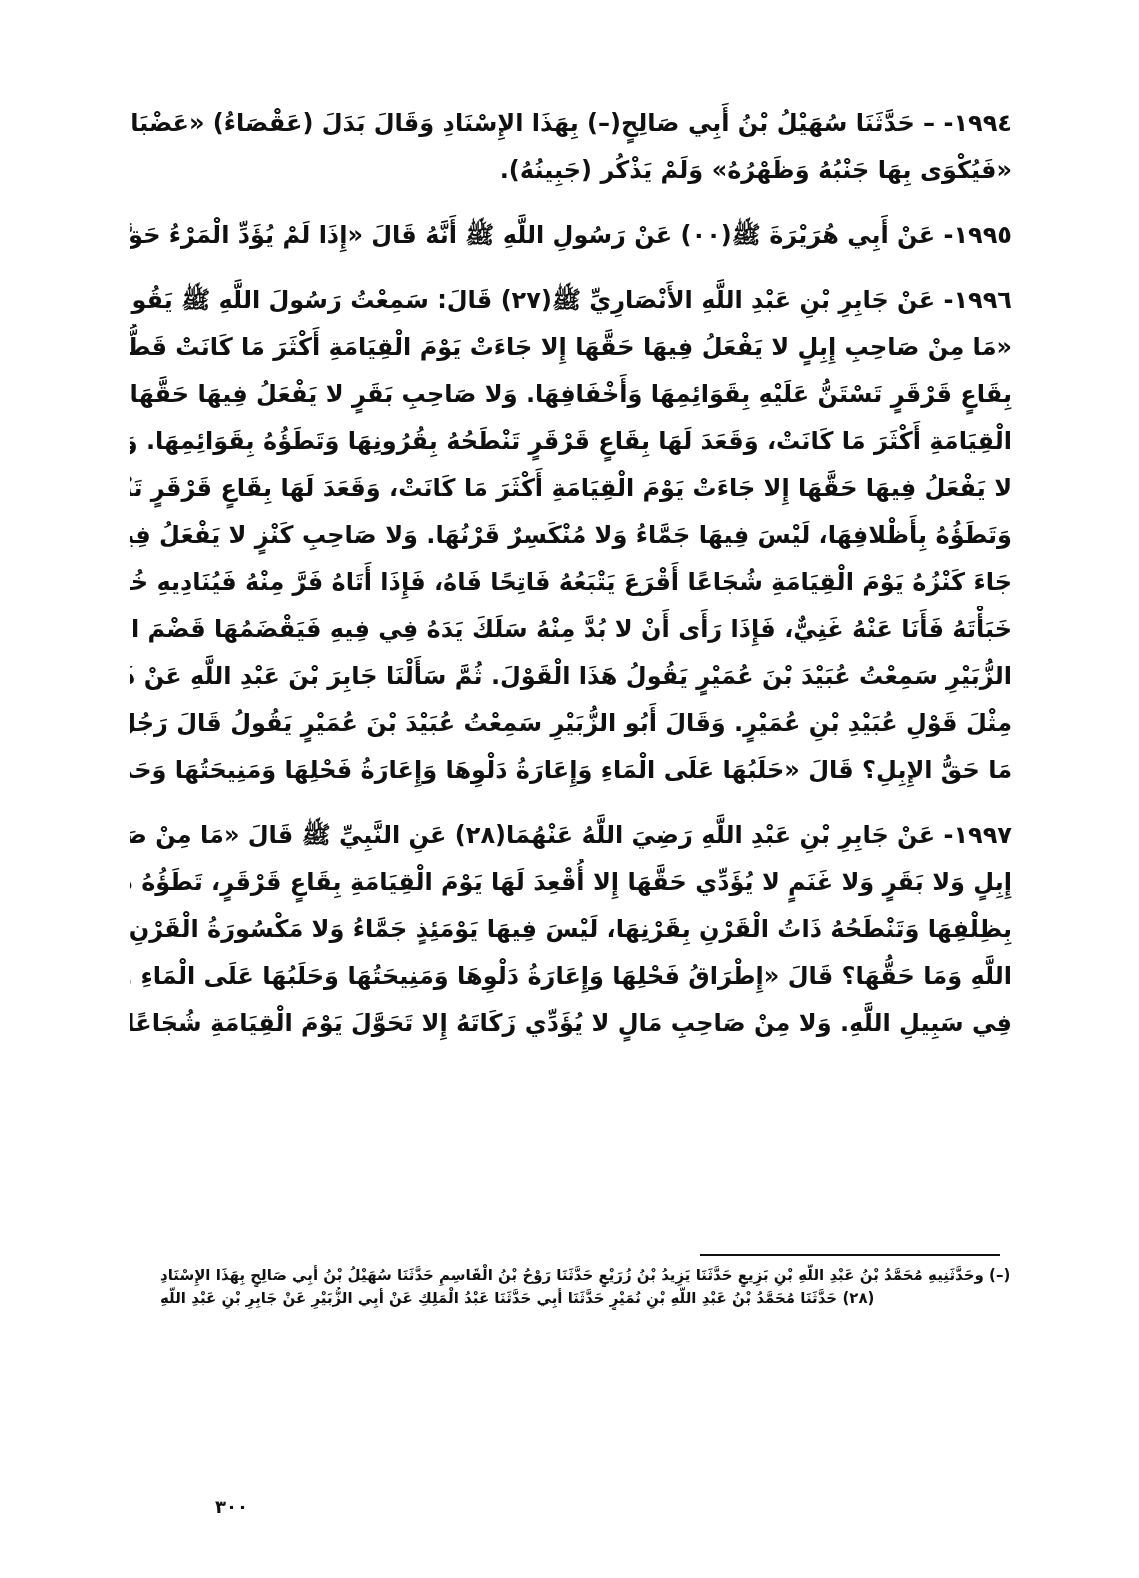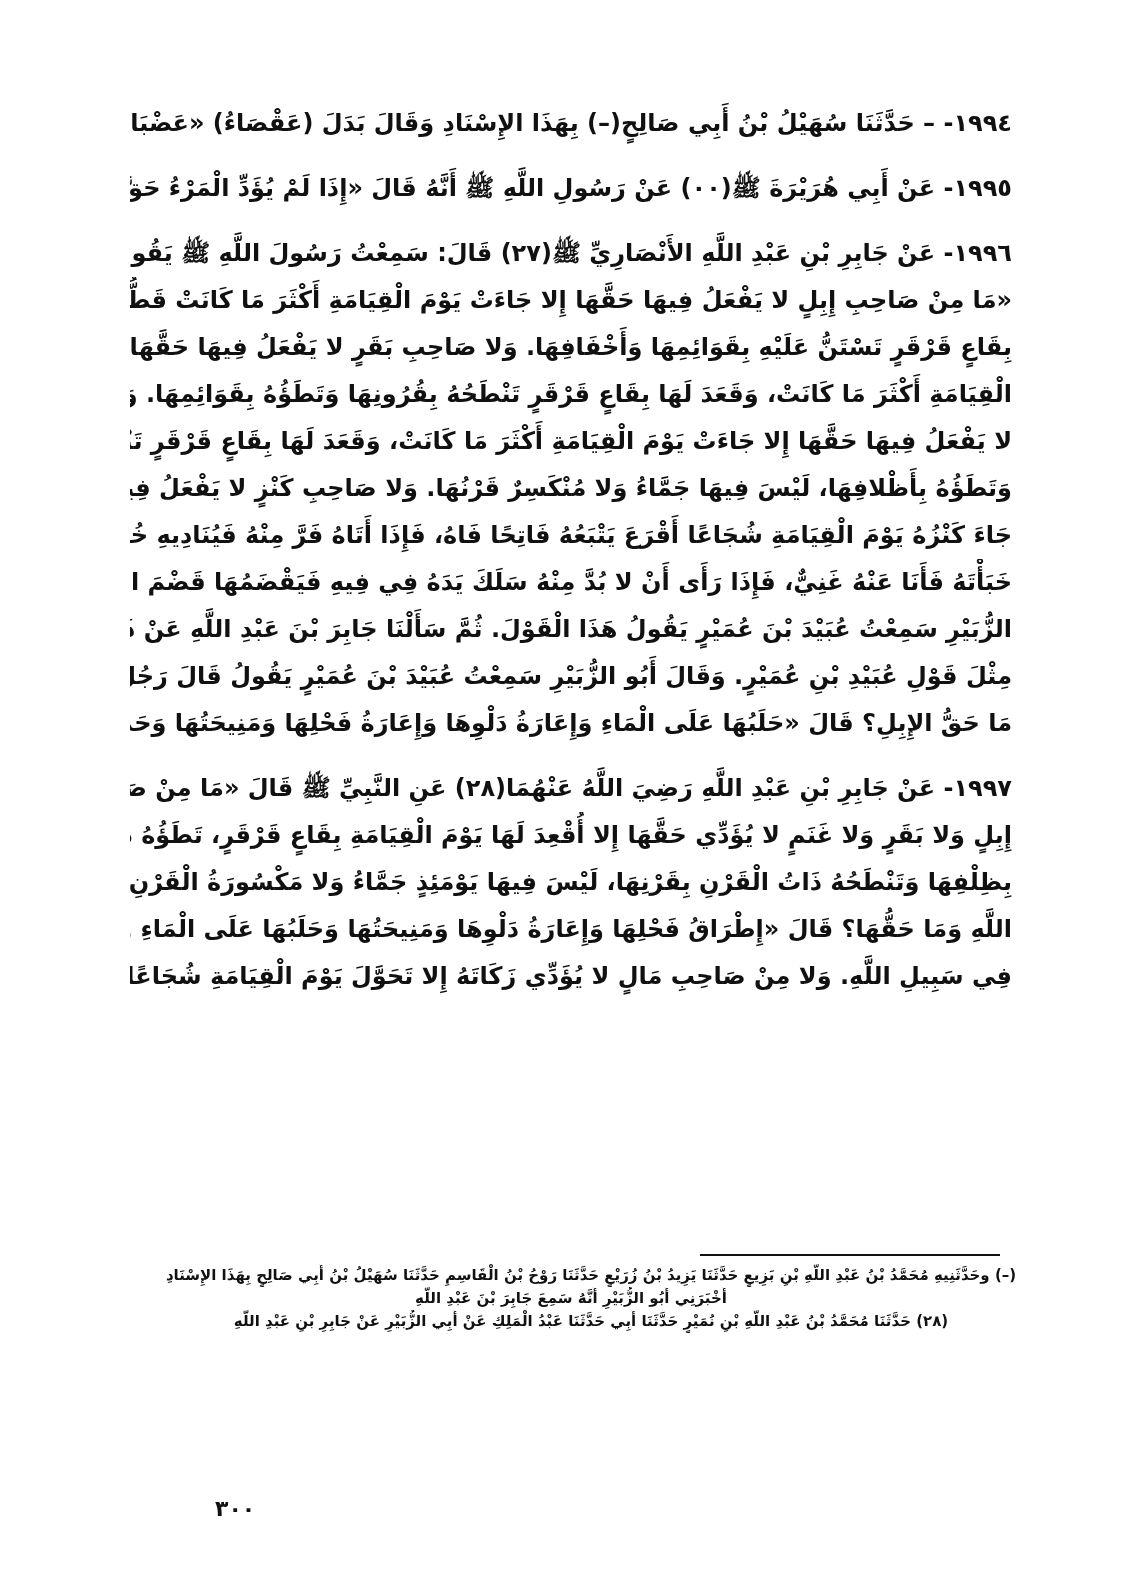--- a/index.html
+++ b/index.html
@@ -17,33 +17,34 @@
   .line.last { text-align-last: right; }
   .rule {
     position: absolute; left: 700px; top: 1254px; width: 300px; height: 0;
     border-top: 2px solid #111;
   }
   .footnotes {
     position: absolute; left: 160px; top: 1264px; width: 862px;
     direction: rtl; color: #111;
     font-family: "DejaVu Sans", "Liberation Sans", sans-serif;
   }
-  .fn { font-size: 15px; font-weight: bold; line-height: 23px; white-space: nowrap; overflow: hidden; text-align: center; }
+  .fn { font-size: 15px; font-weight: bold; line-height: 23px; white-space: nowrap; overflow: hidden; text-align: left; }
   .fn.indent { padding-right: 40px; }
   .page-number {
-    position: absolute; left: 215px; top: 1496px; font-size: 22px; font-weight: bold;
+    position: absolute; left: 215px; top: 1496px; font-size: 18px; font-weight: bold;
     font-family: "DejaVu Sans", sans-serif; color: #111;
   }
 </style>
 </head>
 <body>
 
 <div class="page">
   <div class="hadith">
     <div class="line">١٩٩٤- – حَدَّثَنَا سُهَيْلُ بْنُ أَبِي صَالِحٍ(–) بِهَذَا الإِسْنَادِ وَقَالَ بَدَلَ (عَقْصَاءُ) «عَضْبَاءُ» وَقَالَ</div>
+    <div class="line last">«فَيُكْوَى بِهَا جَنْبُهُ وَظَهْرُهُ» وَلَمْ يَذْكُر (جَبِينُهُ).</div>
   </div>
   <div class="hadith">
     <div class="line">١٩٩٥- عَنْ أَبِي هُرَيْرَةَ ﷺ(٠٠) عَنْ رَسُولِ اللَّهِ ﷺ أَنَّهُ قَالَ «إِذَا لَمْ يُؤَدِّ الْمَرْءُ حَقَّ اللَّهِ</div>
   </div>
   <div class="hadith">
     <div class="line">١٩٩٦- عَنْ جَابِرِ بْنِ عَبْدِ اللَّهِ الأَنْصَارِيِّ ﷺ(٢٧) قَالَ: سَمِعْتُ رَسُولَ اللَّهِ ﷺ يَقُولُ</div>
     <div class="line">«مَا مِنْ صَاحِبِ إِبِلٍ لا يَفْعَلُ فِيهَا حَقَّهَا إِلا جَاءَتْ يَوْمَ الْقِيَامَةِ أَكْثَرَ مَا كَانَتْ قَطُّ، وَقَعَدَ لَهَا</div>
     <div class="line">بِقَاعٍ قَرْقَرٍ تَسْتَنُّ عَلَيْهِ بِقَوَائِمِهَا وَأَخْفَافِهَا. وَلا صَاحِبِ بَقَرٍ لا يَفْعَلُ فِيهَا حَقَّهَا إِلا جَاءَتْ يَوْمَ</div>
     <div class="line">الْقِيَامَةِ أَكْثَرَ مَا كَانَتْ، وَقَعَدَ لَهَا بِقَاعٍ قَرْقَرٍ تَنْطَحُهُ بِقُرُونِهَا وَتَطَؤُهُ بِقَوَائِمِهَا. وَلا صَاحِبِ غَنَمٍ</div>
     <div class="line">لا يَفْعَلُ فِيهَا حَقَّهَا إِلا جَاءَتْ يَوْمَ الْقِيَامَةِ أَكْثَرَ مَا كَانَتْ، وَقَعَدَ لَهَا بِقَاعٍ قَرْقَرٍ تَنْطَحُهُ بِقُرُونِهَا</div>
@@ -60,17 +61,16 @@
     <div class="line">بِظِلْفِهَا وَتَنْطَحُهُ ذَاتُ الْقَرْنِ بِقَرْنِهَا، لَيْسَ فِيهَا يَوْمَئِذٍ جَمَّاءُ وَلا مَكْسُورَةُ الْقَرْنِ» قُلْنَا يَا رَسُولَ</div>
     <div class="line">اللَّهِ وَمَا حَقُّهَا؟ قَالَ «إِطْرَاقُ فَحْلِهَا وَإِعَارَةُ دَلْوِهَا وَمَنِيحَتُهَا وَحَلَبُهَا عَلَى الْمَاءِ وَحَمْلٌ عَلَيْهَا</div>
     <div class="line">فِي سَبِيلِ اللَّهِ. وَلا مِنْ صَاحِبِ مَالٍ لا يُؤَدِّي زَكَاتَهُ إِلا تَحَوَّلَ يَوْمَ الْقِيَامَةِ شُجَاعًا أَقْرَعَ يَتْبَعُ</div>
   </div>
 </div>
 
 <div class="rule"></div>
 
 <div class="footnotes">
   <div class="fn">(–) وحَدَّثَنِيهِ مُحَمَّدُ بْنُ عَبْدِ اللَّهِ بْنِ بَزِيعٍ حَدَّثَنَا يَزِيدُ بْنُ زُرَيْعٍ حَدَّثَنَا رَوْحُ بْنُ الْقَاسِمِ حَدَّثَنَا سُهَيْلُ بْنُ أَبِي صَالِحٍ بِهَذَا الإِسْنَادِ</div>
-  <div class="fn indent">أَخْبَرَنِي أَبُو الزُّبَيْرِ أَنَّهُ سَمِعَ جَابِرَ بْنَ عَبْدِ اللَّهِ</div>
   <div class="fn">(٢٨) حَدَّثَنَا مُحَمَّدُ بْنُ عَبْدِ اللَّهِ بْنِ نُمَيْرٍ حَدَّثَنَا أَبِي حَدَّثَنَا عَبْدُ الْمَلِكِ عَنْ أَبِي الزُّبَيْرِ عَنْ جَابِرِ بْنِ عَبْدِ اللَّهِ</div>
 </div>
 
 <div class="page-number">٣٠٠</div>
 
 </body></html>

